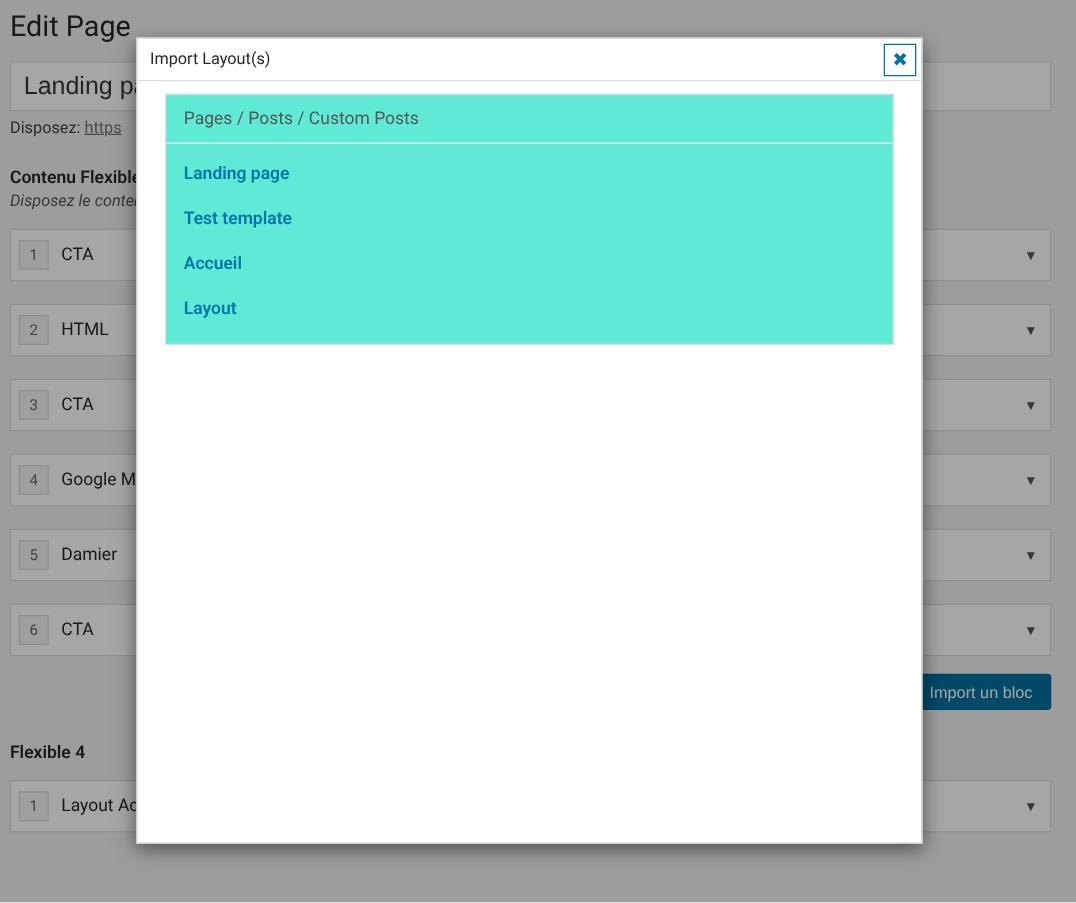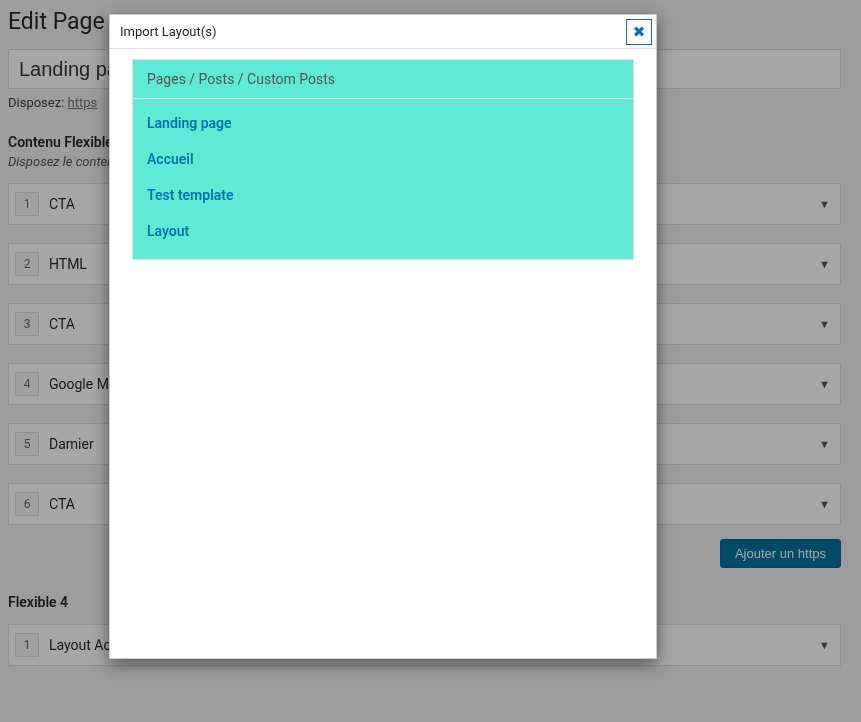--- a/index.html
+++ b/index.html
@@ -41,21 +41,21 @@
   }
 
   .section-title.second { margin-top: 14px; }
 
   
   .overlay {
     position: absolute; inset: 0; background: rgba(0,0,0,0.35);
   }
 
   .modal {
-    position: absolute; top: 14px; left: 109px; width: 548px; height: 645px;
+    position: absolute; top: 30px; left: 109px; width: 629px; height: 645px;
     background: #fff; border: 1px solid #ccc; box-shadow: 0 5px 15px rgba(0,0,0,0.5);
     display: flex; flex-direction: column;
   }
   .modal-header {
     height: 34px; display: flex; align-items: center; justify-content: space-between;
     padding: 0 4px 0 10px; border-bottom: 1px solid #ddd;
   }
   .modal-title { font-size: 13px; color: #23282d; }
   .modal-close {
     width: 26px; height: 26px; display: flex; align-items: center; justify-content: center;
@@ -117,21 +117,21 @@
         <div class="block-arrow">▼</div>
       </div>
       <div class="block-row">
         <div class="block-num">6</div>
         <div class="block-label">CTA</div>
         <div class="block-arrow">▼</div>
       </div>
     </div>
 
   <div class="add-button-row">
-    <button class="add-button">Ajouter un https</button>
+    <button class="add-button">Import un bloc</button>
   </div>
 
   <div class="section-title second">Flexible 4</div>
   <div style="height:10px"></div>
   <div id="flexible2-blocks">
       <div class="block-row">
         <div class="block-num">1</div>
         <div class="block-label">Layout Action</div>
         <div class="block-arrow">▼</div>
       </div>
@@ -145,19 +145,19 @@
     <span class="modal-title">Import Layout(s)</span>
     <button class="modal-close">
       <span>✖</span>
     </button>
   </div>
   <div class="modal-body">
     <div class="panel">
       <div class="panel-header">Pages / Posts / Custom Posts</div>
       <div class="panel-list" id="panel-list">
           <a class="panel-item">Landing page</a>
+          <a class="panel-item">Test template</a>
           <a class="panel-item">Accueil</a>
-          <a class="panel-item">Test template</a>
           <a class="panel-item">Layout</a>
         </div>
     </div>
   </div>
 </div>
 
 </body></html>

